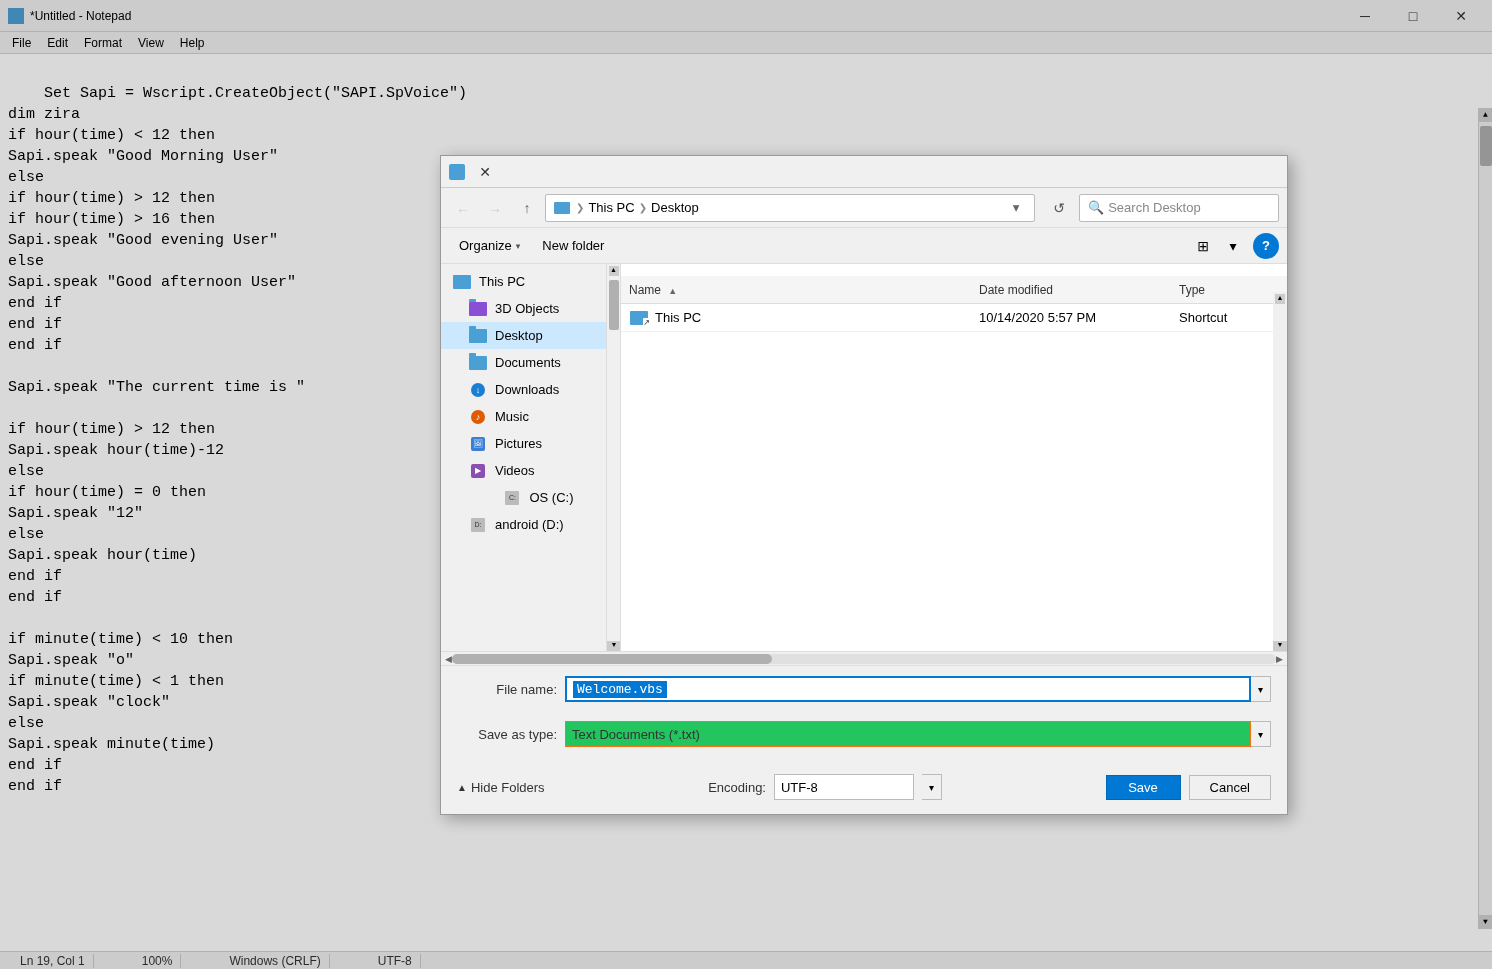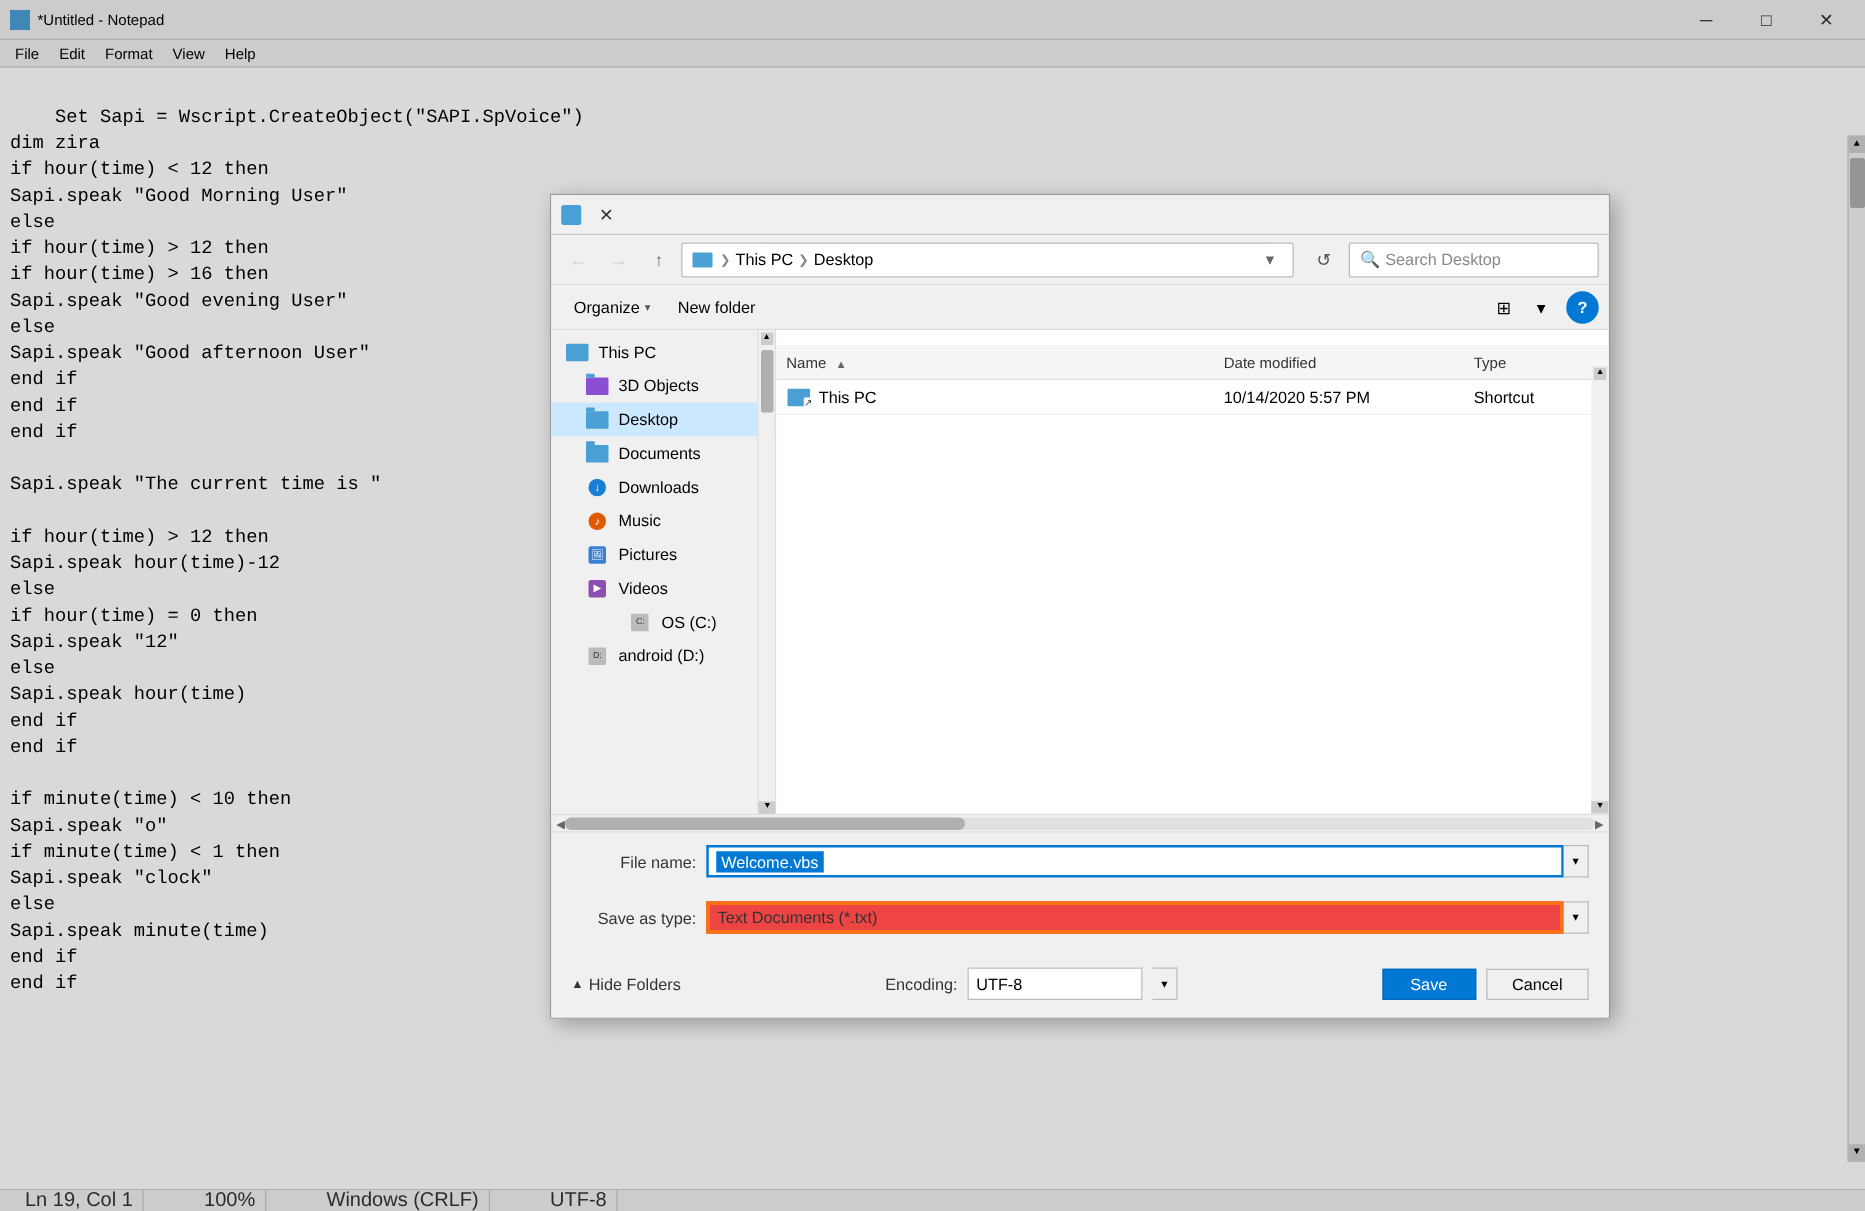--- a/index.html
+++ b/index.html
@@ -86,21 +86,21 @@
       position: relative;
     }
 
     .status-bar {
       height: 18px;
       background: #f0f0f0;
       border-top: 1px solid #d0d0d0;
       display: flex;
       align-items: center;
       padding: 0 12px;
-      font-size: 16px;
+      font-size: 12px;
       color: #333;
       gap: 40px;
     }
     .status-item {
       padding: 0 8px;
       border-right: 1px solid #ccc;
     }
 
     
     .scroll-bar {
@@ -474,36 +474,36 @@
     }
 
     .footer-input {
       flex: 1;
       height: 26px;
       border: 2px solid #0078d4;
       background: #fff;
       padding: 2px 6px;
       font-size: 13px;
       color: #000;
-      display: flex; align-items: center;
+      display: flex; align-items: center; font-family: Liberation Mono, monospace;
     }
     .footer-input-selected {
       background: #0078d4;
       color: #fff;
     }
 
     .footer-dropdown {
       flex: 1;
       height: 26px;
-      border: 3px solid #f97316;
-      background: #ef4444;
+      border: 1px solid #f97316;
+      background: #22c55e;
       padding: 2px 6px;
       font-size: 13px;
       color: #333;
-      display: flex; justify-content: space-between;
+      display: flex; align-items: center; justify-content: space-between;
     }
 
     .footer-input-wrapper {
       flex: 1;
       display: flex;
       align-items: center;
     }
 
     .footer-dropdown-btn {
       width: 20px; height: 26px;

